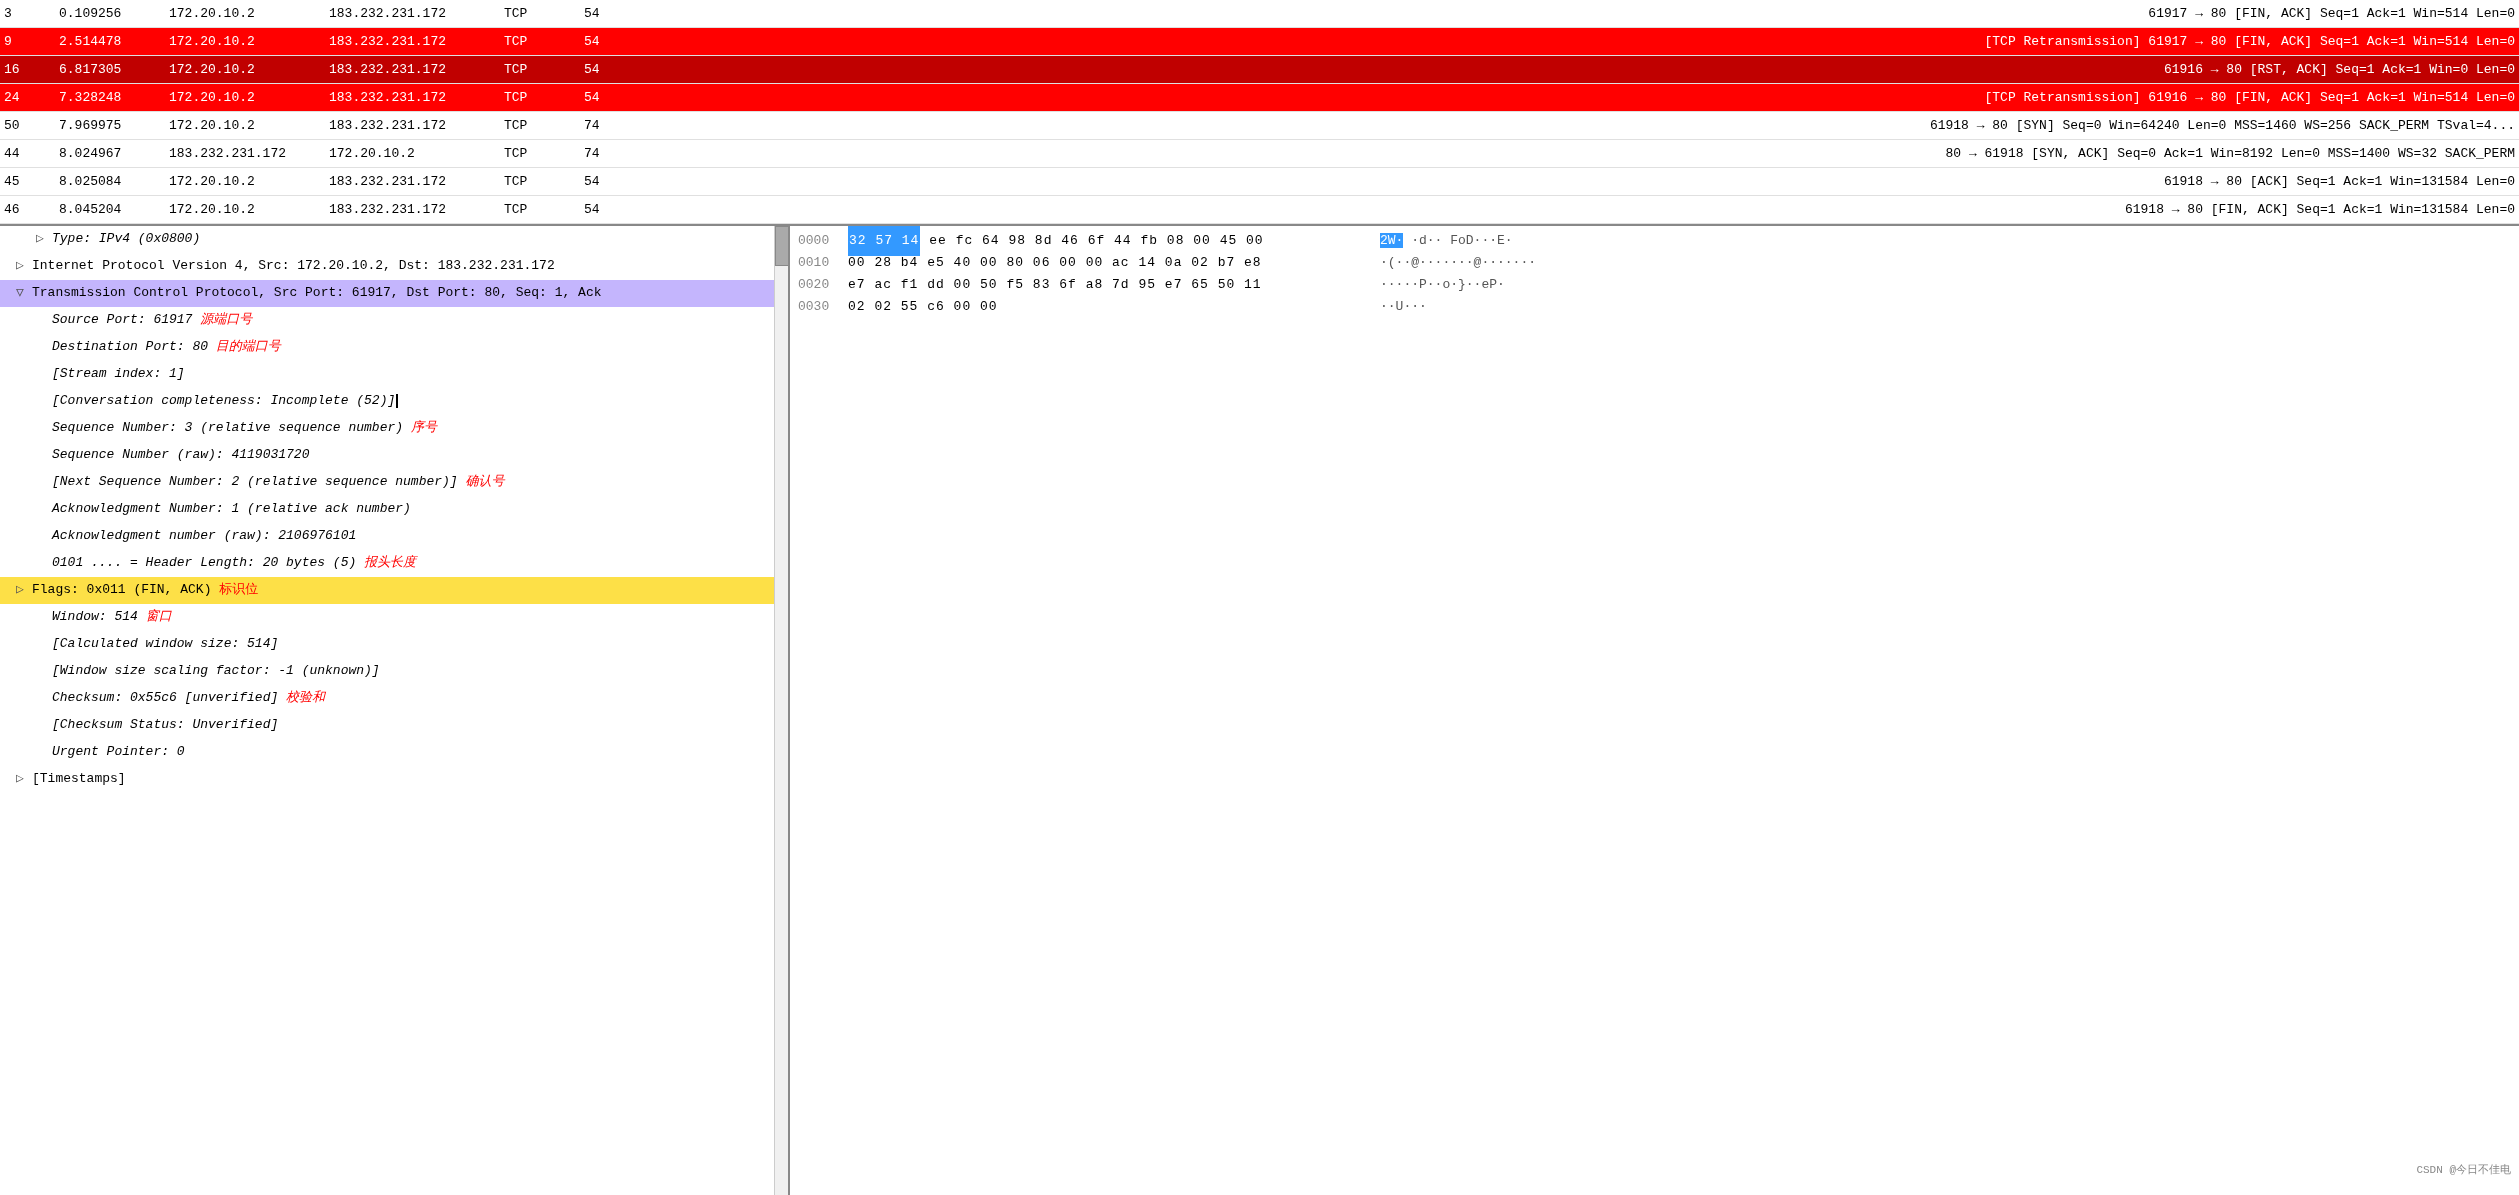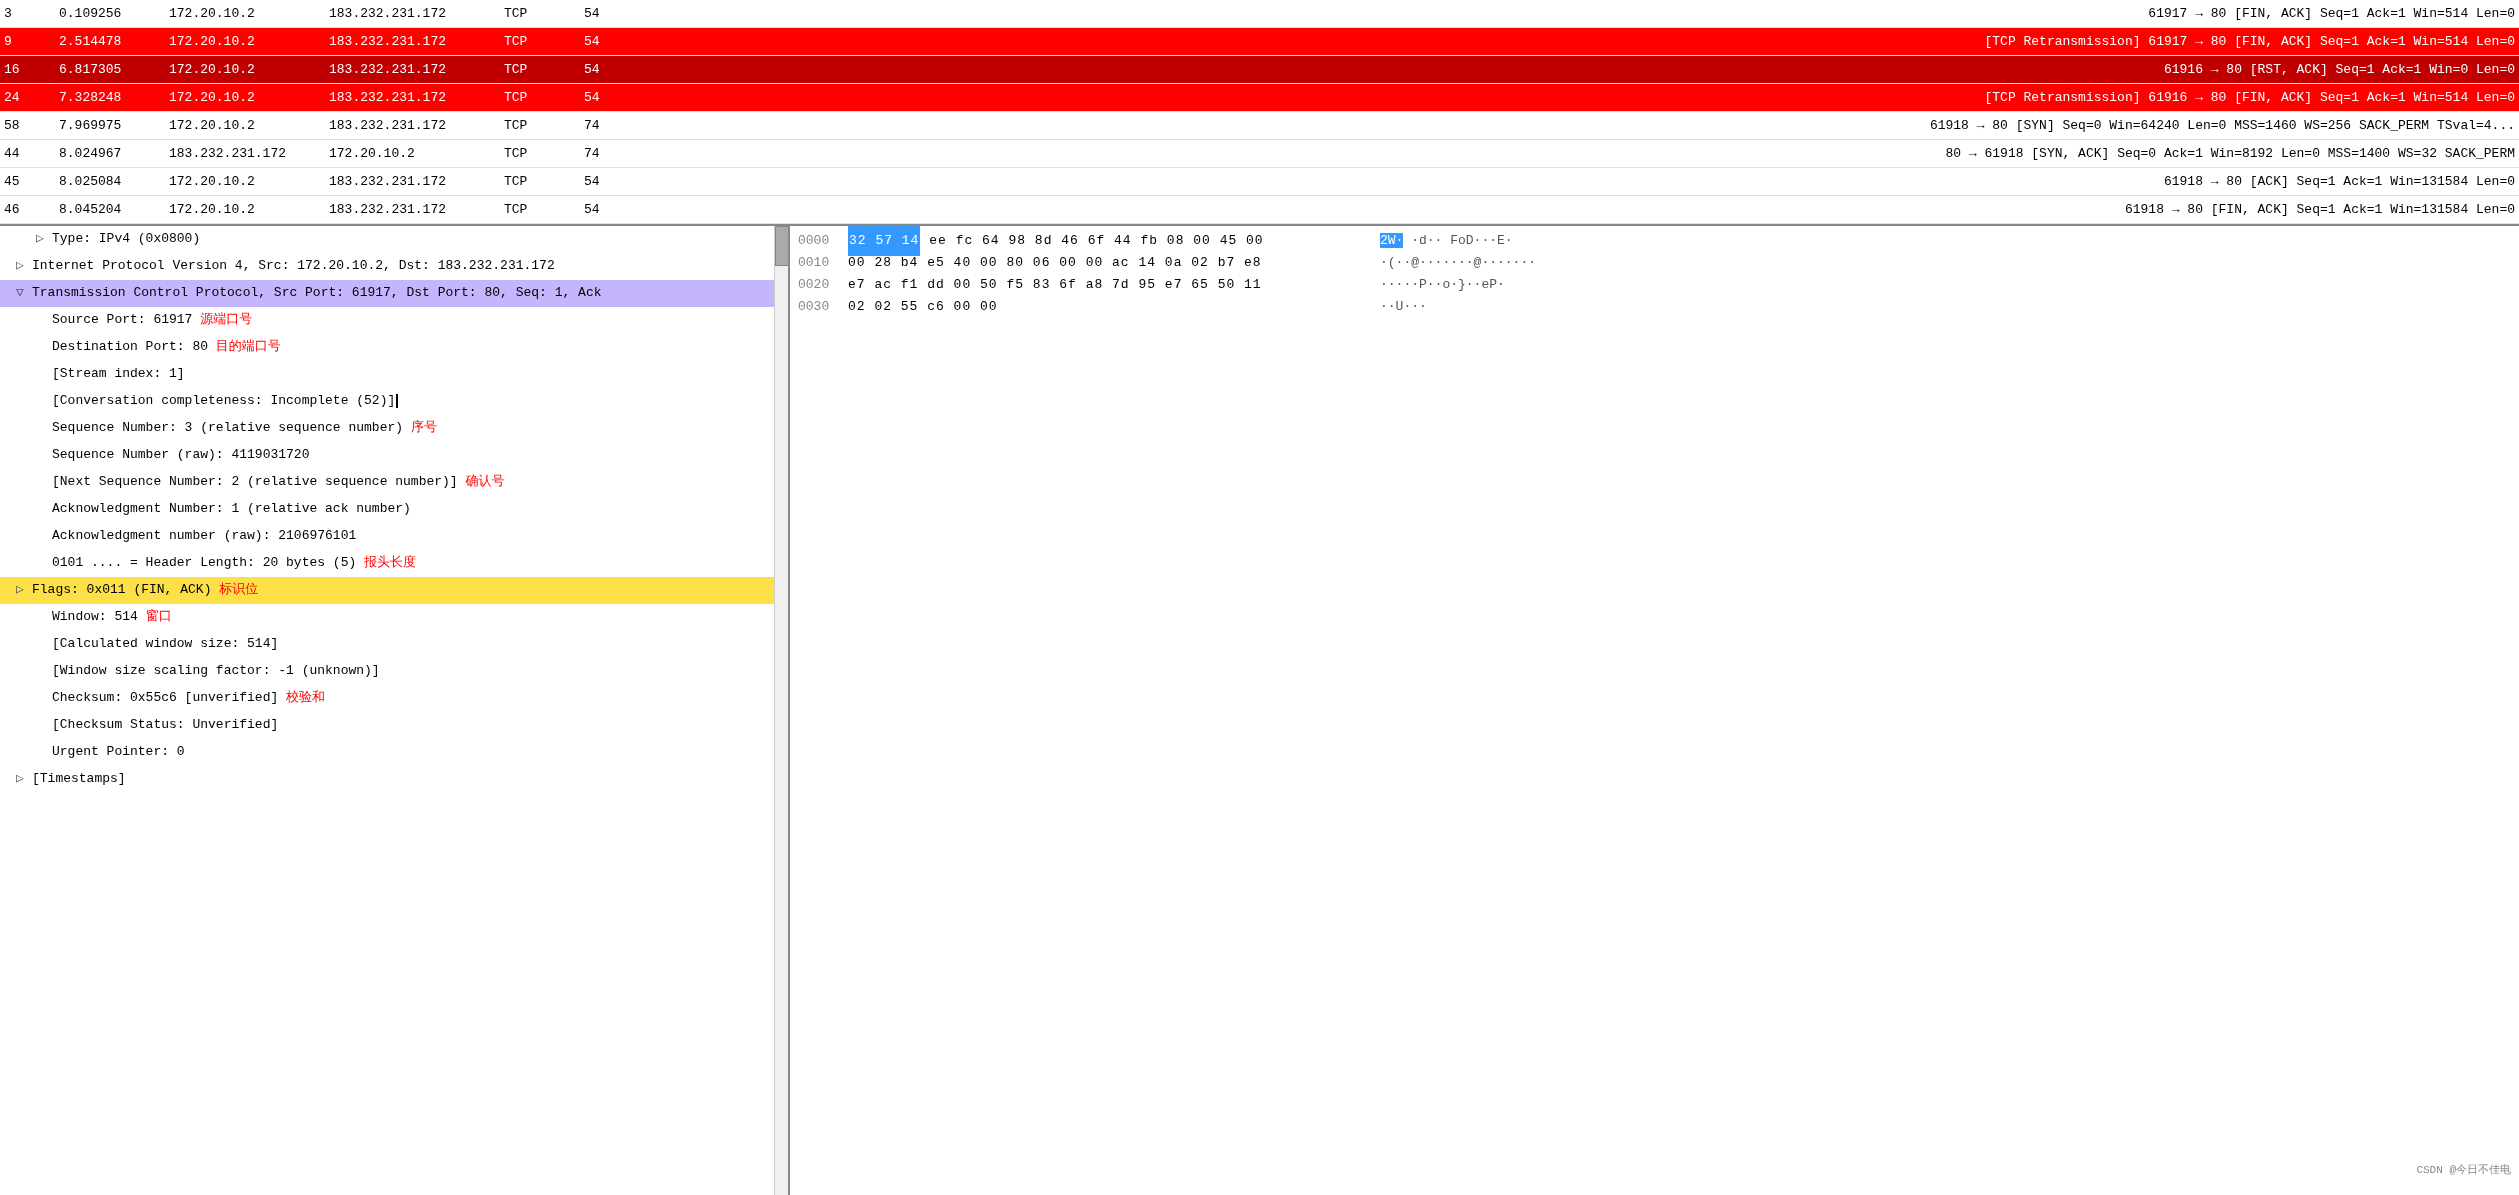--- a/index.html
+++ b/index.html
@@ -86,20 +86,21 @@
       color: #000000;
     }
 
     .detail-row.selected-cyan {
       background: #fde047;
       color: #000000;
     }
 
     .detail-row.indented {
       padding-left: 36px;
+      font-style: italic;
     }
 
     .arrow {
       display: inline-block;
       width: 16px;
       color: #555;
     }
 
     
     .detail-scrollbar {
@@ -223,21 +224,21 @@
       <div class="packet-row selected-red">
     <span class="col-no">24</span>
     <span class="col-time">7.328248</span>
     <span class="col-src">172.20.10.2</span>
     <span class="col-dst">183.232.231.172</span>
     <span class="col-proto">TCP</span>
     <span class="col-len">54</span>
     <span class="col-info">[TCP Retransmission] 61916 → 80 [FIN, ACK] Seq=1 Ack=1 Win=514 Len=0</span>
   </div>
       <div class="packet-row normal">
-    <span class="col-no">58</span>
+    <span class="col-no">50</span>
     <span class="col-time">7.969975</span>
     <span class="col-src">172.20.10.2</span>
     <span class="col-dst">183.232.231.172</span>
     <span class="col-proto">TCP</span>
     <span class="col-len">74</span>
     <span class="col-info">61918 → 80 [SYN] Seq=0 Win=64240 Len=0 MSS=1460 WS=256 SACK_PERM TSval=4...</span>
   </div>
       <div class="packet-row normal">
     <span class="col-no">44</span>
     <span class="col-time">8.024967</span>

